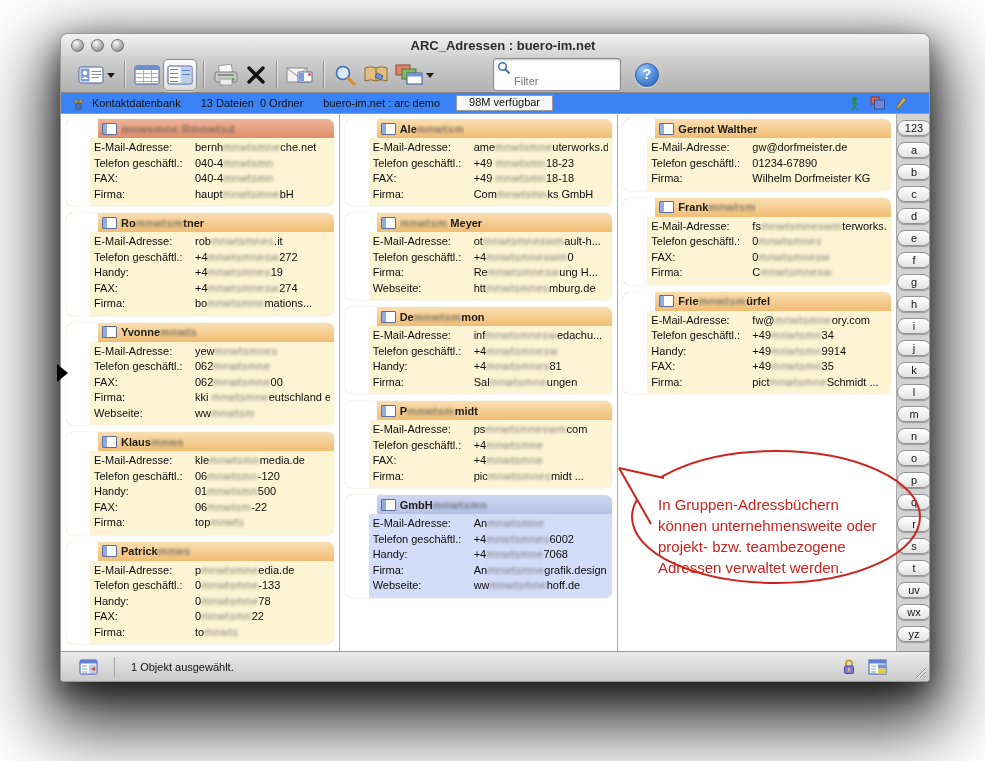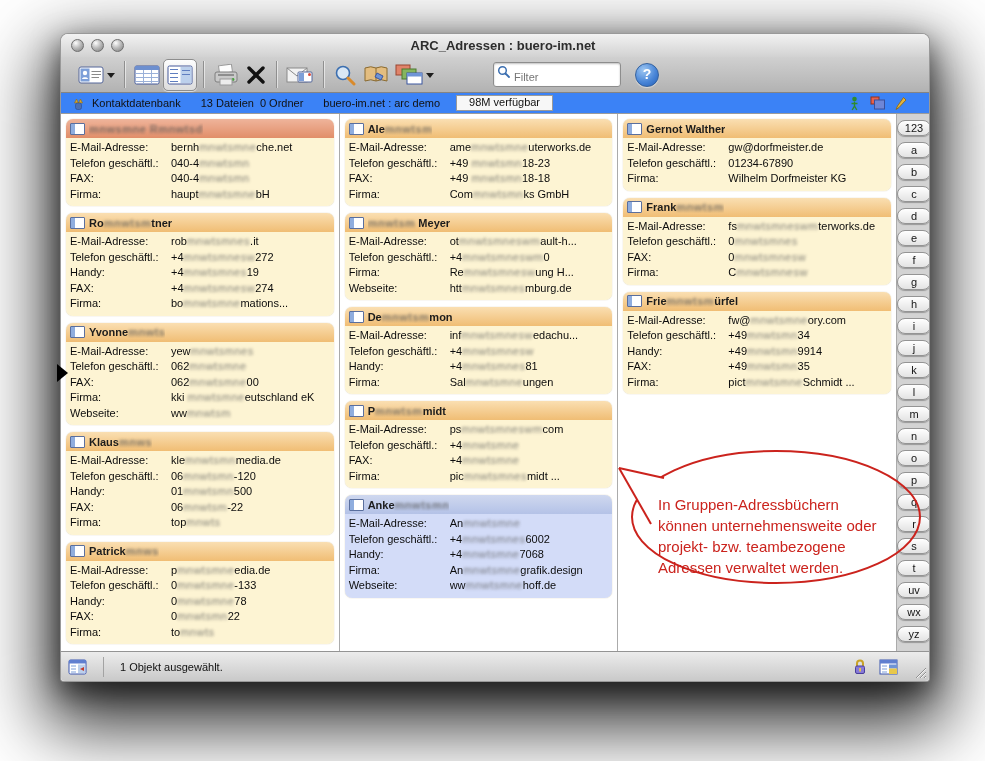--- a/index.html
+++ b/index.html
@@ -19,21 +19,21 @@
   .win-title{position:absolute;left:8px;right:0;text-align:center;font-size:13px;font-weight:bold;color:#2d2d2d;padding-left:8px;}
   
   .toolbar{height:35px;flex:none;display:flex;align-items:center;padding:0 14px 0 14px;
            background:linear-gradient(#d0d0d0,#b2b2b2);border-bottom:1px solid #848484;}
   .tb-btn{height:30px;display:flex;align-items:center;justify-content:center;padding:0 3px;border-radius:5px;}
   .tb-btn.selected{background:linear-gradient(#fdfdfd,#dcdcdc);border:1px solid #8d8d8d;box-shadow:0 1px 1px rgba(255,255,255,.6);}
   .dd{width:0;height:0;border:4px solid transparent;border-top:5px solid #1d1d1d;margin:6px 0 0 3px;}
   .tb-sep{width:1px;height:27px;background:#8f8f8f;box-shadow:1px 0 0 rgba(255,255,255,.55);margin:0 6px;flex:none;}
   .filter-wrap{margin-left:56px;position:relative;flex:none;}
   .filter-input{width:102px;height:19px;border:1px solid #8d8d8d;border-radius:3px;
-                padding:4px 4px 0 20px;font-size:11px;font-family:inherit;color:#333;
+                padding:12px 4px 0 20px;font-size:11px;font-family:inherit;color:#333;
                 box-shadow:inset 0 1px 2px rgba(0,0,0,.25);outline:none;background:#fff;}
   .filter-mag{position:absolute;left:4px;top:3px;}
   .help-btn{margin-left:14px;width:22px;height:22px;border-radius:50%;
             background:radial-gradient(circle at 35% 28%,#9ec7f2 0%,#4b87d8 55%,#1f5cb8 100%);
             border:1px solid #35629e;color:#fff;font-weight:bold;font-size:14px;line-height:20px;
             text-align:center;box-shadow:0 1px 1px rgba(255,255,255,.5);}
   
   .infobar{height:20px;flex:none;display:flex;align-items:center;gap:6px;padding:0 14px 0 10px;
            background:#3b82f6;border-bottom:1px solid #9b9b9b;font-size:11px;color:#111;}
   .infobar .gap{width:8px;}
@@ -44,35 +44,35 @@
   .col{flex:1 1 0;border-right:1px solid #ababab;padding-top:3px;overflow:hidden;}
   .alpha-strip{width:32px;flex:none;background:#d3d3d3;padding-top:6px;}
   .abtn{display:block;width:34px;height:16px;margin:0 auto 6px auto;border-radius:8px;
         border:1px solid #949494;background:linear-gradient(#ffffff,#e3e3e3);
         font-size:11px;line-height:13px;text-align:center;color:#151515;font-family:inherit;
         box-shadow:0 1px 1px rgba(0,0,0,.28);padding:0;}
   
   .card{margin:2px 5px 7px 5px;border-radius:7px;overflow:hidden;box-shadow:0 0 1px rgba(150,120,40,.55);}
   .card-header{height:17px;padding:1px 4px;display:flex;align-items:center;gap:4px;
                background:linear-gradient(#fadfb2,#f0bd74);font-size:11px;font-weight:bold;color:#1c1c1c;
-               white-space:nowrap;overflow:hidden;}
-  .card-body{background:#fdf4d3;padding:2px 4px 4px 4px;}
+               white-space:nowrap;overflow:hidden;margin-left:32px;}
+  .card-body{background:#fdf4d3;padding:2px 4px 4px 4px;margin-left:24px;}
   .card.salmon .card-header{background:linear-gradient(#efb49b,#e18e69);}
   .card.blue .card-header{background:linear-gradient(#cfd8ef,#b4c2e7);}
   .card.blue .card-body{background:#d3dcf8;}
   .card-glyph{width:13px;height:10px;flex:none;border:1px solid #5a6f9e;border-radius:1px;
               background:linear-gradient(90deg,#8fadde 0 4px,#ffffff 4px),
                          repeating-linear-gradient(#fff 0 2px,#b9c6dd 2px 3px);}
   .card-name{overflow:hidden;}
   .row{display:flex;font-size:11px;line-height:15.5px;white-space:nowrap;color:#0c0c0c;}
   .row .lbl{width:101px;flex:none;}
   .row .val{flex:1;overflow:hidden;}
   .redacted{filter:blur(1.7px);opacity:.72;color:#565656;letter-spacing:.5px;}
   
-  .statusbar{height:29px;flex:none;display:flex;align-items:center;gap:16px;padding:0 7px;
+  .statusbar{height:29px;flex:none;display:flex;align-items:center;gap:16px;padding:0 18px;
              background:linear-gradient(#ececec,#c9c9c9);border-top:1px solid #949494;
              font-size:11px;color:#111;border-radius:0 0 4px 4px;position:relative;}
   .sb-sep{width:1px;height:20px;background:#a3a3a3;}
   .sb-right{margin-left:auto;display:flex;align-items:center;gap:12px;padding-right:24px;}
   .grip{position:absolute;right:2px;bottom:2px;}
   
   .callout-svg{position:absolute;left:545px;top:408px;width:340px;height:160px;z-index:40;pointer-events:none;}
   .callout-text{position:absolute;left:597px;top:460px;width:235px;z-index:41;pointer-events:none;
                 color:#cb231d;font-size:15px;line-height:21px;white-space:pre-line;}
   .edge-arrow{position:absolute;left:-4px;top:330px;width:0;height:0;z-index:50;
@@ -454,21 +454,21 @@
               </div>
               <div class="row">
                 <span class="lbl">Firma:</span>
                 <span class="val"><span>pic</span><span class="redacted">mnwtsmnes</span><span>midt ...</span></span>
               </div>
             </div>
           </div>
           <div class="card blue">
             <div class="card-header">
               <span class="card-glyph"></span>
-              <span class="card-name"><span>Anke</span><span class="redacted">mnwtsmn</span></span>
+              <span class="card-name"><span>GmbH</span><span class="redacted">mnwtsmn</span></span>
             </div>
             <div class="card-body">
               <div class="row">
                 <span class="lbl">E-Mail-Adresse:</span>
                 <span class="val"><span>An</span><span class="redacted">mnwtsmne</span></span>
               </div>
               <div class="row">
                 <span class="lbl">Telefon geschäftl.:</span>
                 <span class="val"><span>+4</span><span class="redacted">mnwtsmnes</span><span>6002</span></span>
               </div>

